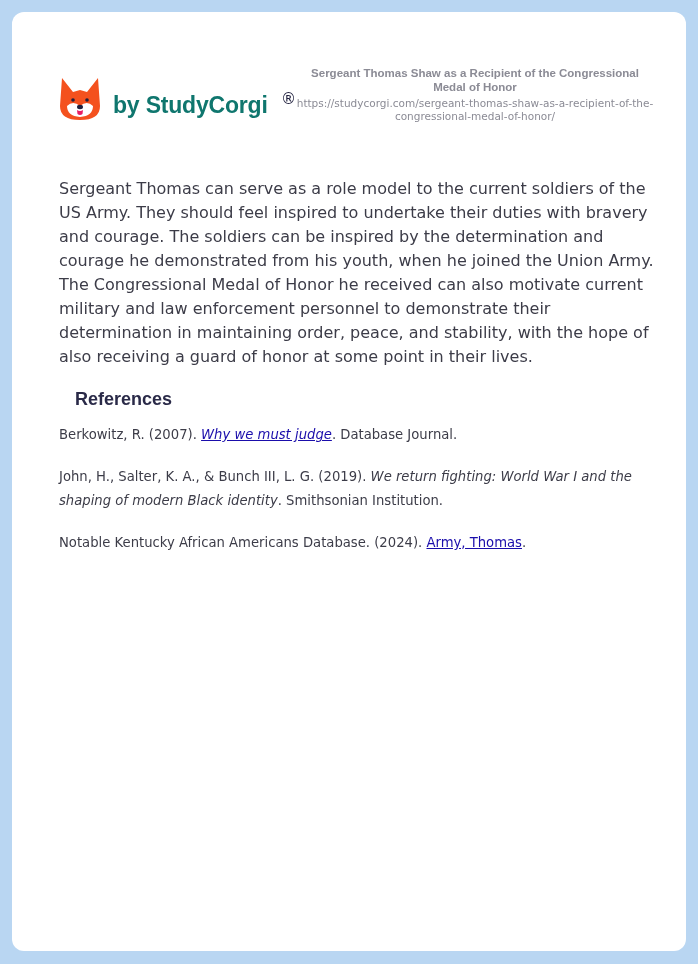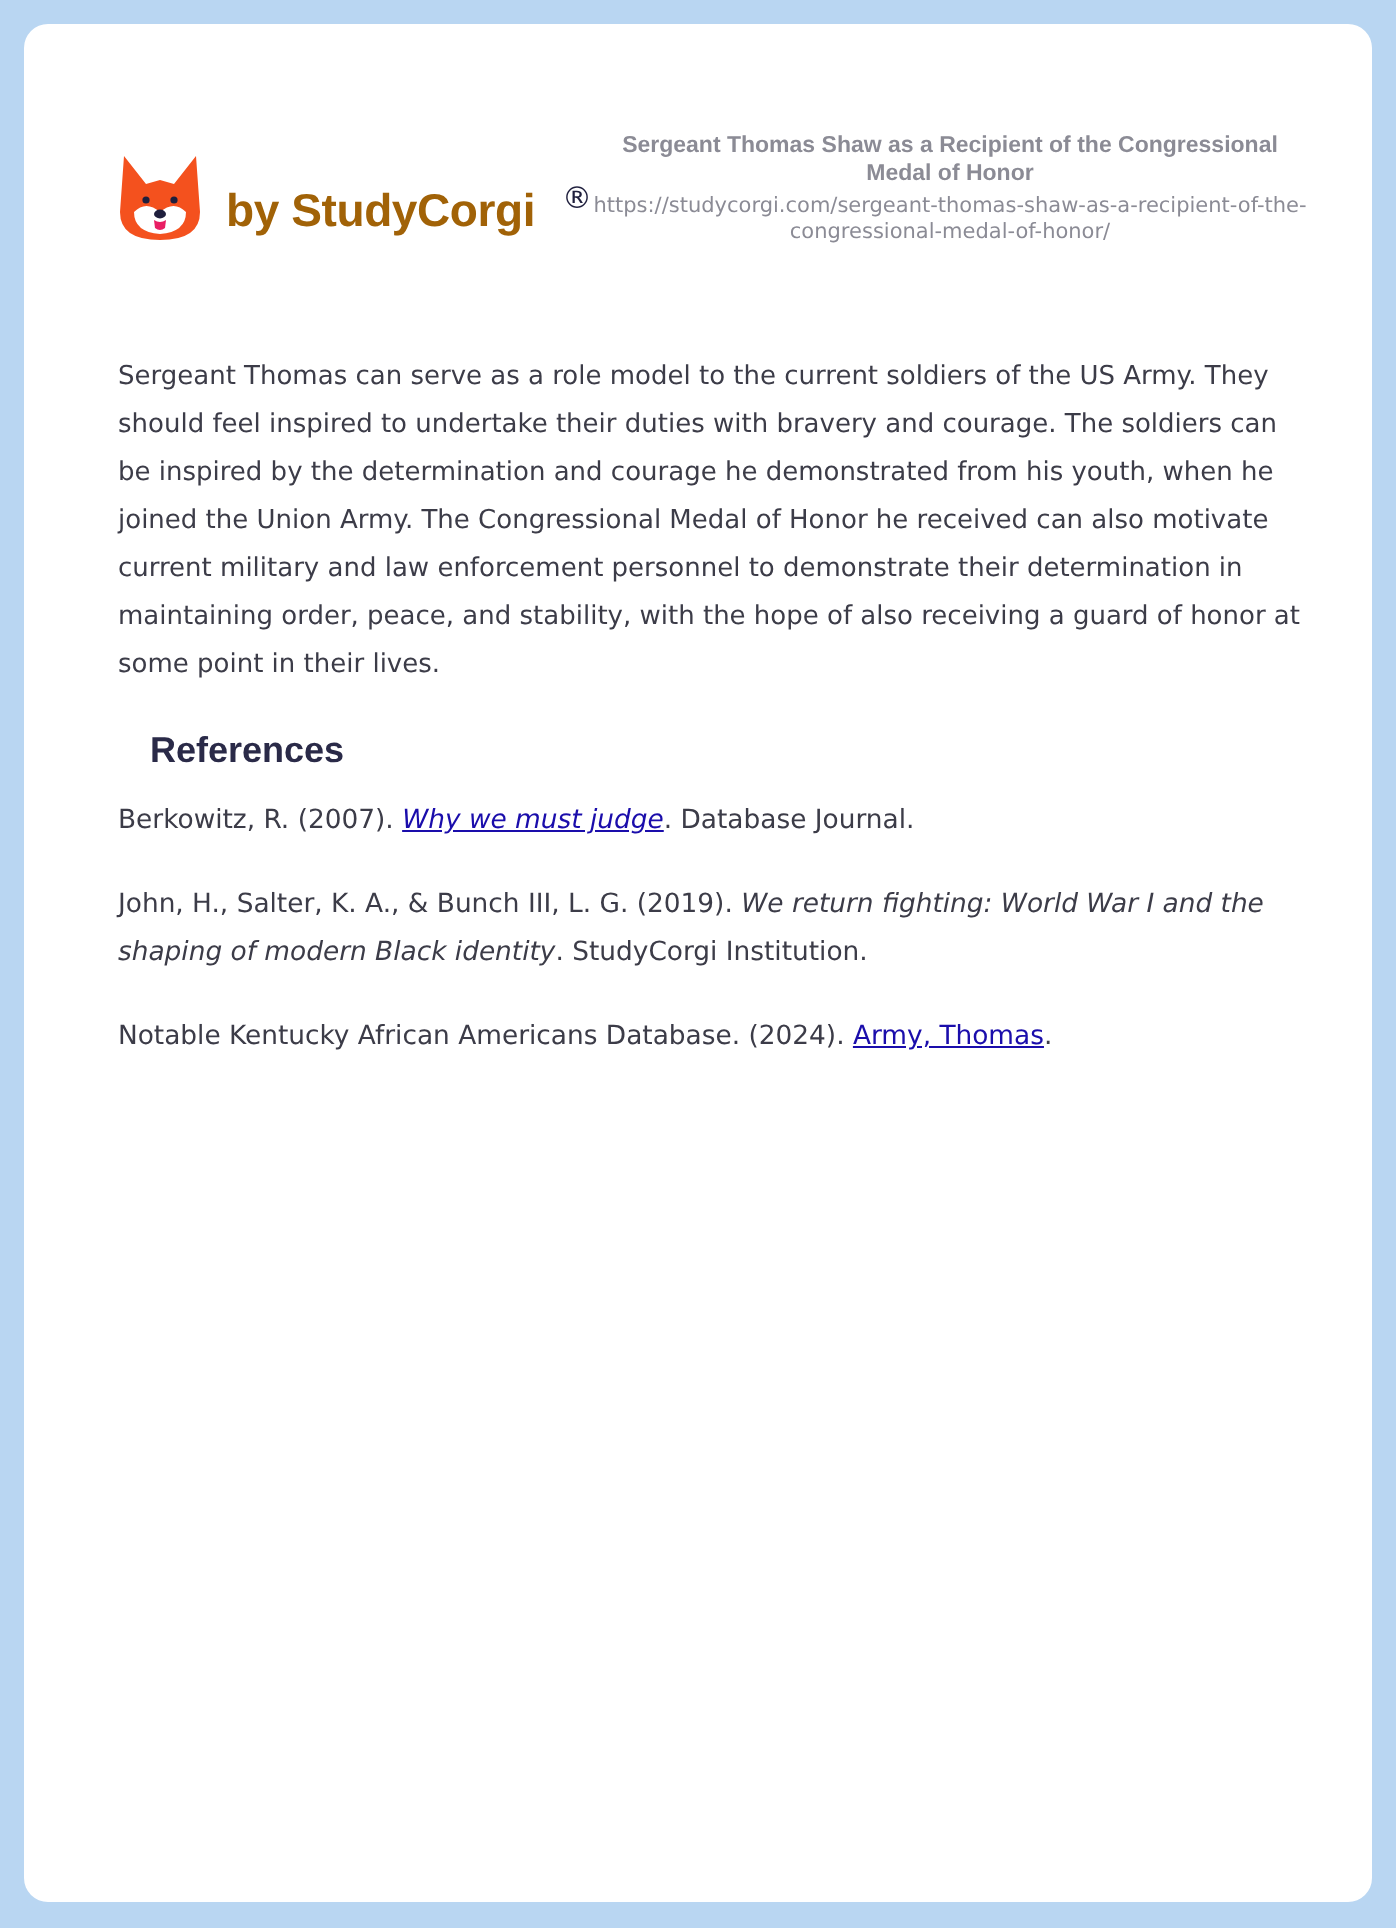--- a/index.html
+++ b/index.html
@@ -13,37 +13,37 @@
     position: absolute; left: 12px; top: 12px;
     width: 674px; height: 939px;
     background: #ffffff; border-radius: 12px;
   }
   .header { position: absolute; left: 0; top: 0; width: 674px; height: 140px; }
   .logo { position: absolute; left: 47px; top: 64px; display: flex; align-items: center; }
   .logo-icon { width: 42px; height: 46px; }
   .logo-text {
     margin-left: 12px; margin-top: 12px;
     font-family: "Liberation Sans", sans-serif;
-    font-weight: bold; font-size: 23px; color: #a16207; letter-spacing: -0.2px;
+    font-weight: bold; font-size: 23px; color: #0f766e; letter-spacing: -0.2px;
   }
   .logo-reg {
     position: absolute; left: 222px; top: 14px;
     font-size: 15px; color: #1f1f3d; font-family: "DejaVu Sans", sans-serif;
   }
   .meta { position: absolute; right: 31px; top: 54px; width: 360px; text-align: center; }
   .meta-title {
     font-family: "Liberation Sans", sans-serif; font-weight: bold;
     font-size: 11.5px; line-height: 14px; color: #8b8b95;
   }
   .meta-url {
     margin-top: 3px; font-size: 10.5px; line-height: 13px; color: #8b8b95;
     font-family: "DejaVu Sans", sans-serif;
   }
   .content { position: absolute; left: 47px; top: 165px; width: 596px; color: #3c3c48; }
-  .para { font-size: 13px; line-height: 24px; margin: 0; }
+  .para { font-size: 16px; line-height: 24px; margin: 0; }
   .refs-title {
     margin: 18px 0 0 16px; font-size: 18px; line-height: 24px;
     font-weight: bold; color: #2a2a48;
     font-family: "Liberation Sans", sans-serif;
   }
   .ref { font-size: 13.2px; line-height: 24px; margin: 0; }
   .ref + .ref { margin-top: 18px; }
   .ref-first { margin-top: 12px; }
   .ref a { color: #1a0dab; text-decoration: underline; }
   .ital { font-style: italic; margin-top: 21px; }
@@ -73,19 +73,19 @@
 
   <div class="content">
     <p class="para">Sergeant Thomas can serve as a role model to the current soldiers of the US Army. They should feel inspired to undertake their duties with bravery and courage. The soldiers can be inspired by the determination and courage he demonstrated from his youth, when he joined the Union Army. The Congressional Medal of Honor he received can also motivate current military and law enforcement personnel to demonstrate their determination in maintaining order, peace, and stability, with the hope of also receiving a guard of honor at some point in their lives.</p>
 
     <h2 class="refs-title">References</h2>
 
     <p class="ref ref-first">
       <span>Berkowitz, R. (2007). </span><a class="ital">Why we must judge</a><span>. Database Journal.</span>
     </p>
     <p class="ref">
-      <span>John, H., Salter, K. A., &amp; Bunch III, L. G. (2019). </span><span class="ital">We return fighting: World War I and the shaping of modern Black identity</span><span>. StudyCorgi Institution.</span>
+      <span>John, H., Salter, K. A., &amp; Bunch III, L. G. (2019). </span><span class="ital">We return fighting: World War I and the shaping of modern Black identity</span><span>. Smithsonian Institution.</span>
     </p>
     <p class="ref">
       <span>Notable Kentucky African Americans Database. (2024). </span><a>Army, Thomas</a><span>.</span>
     </p>
   </div>
 </div>
 
 </body></html>

